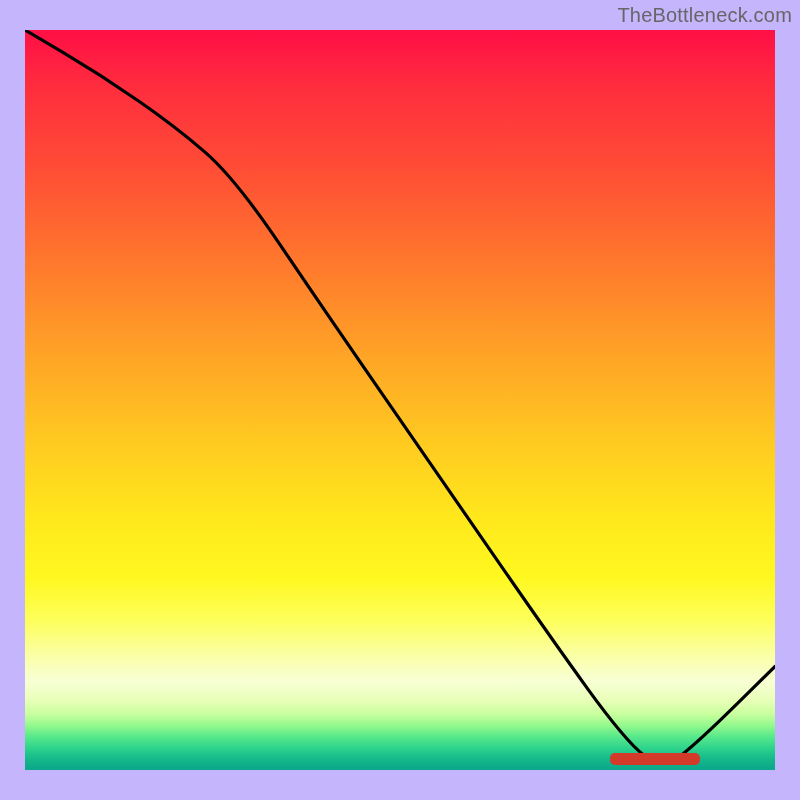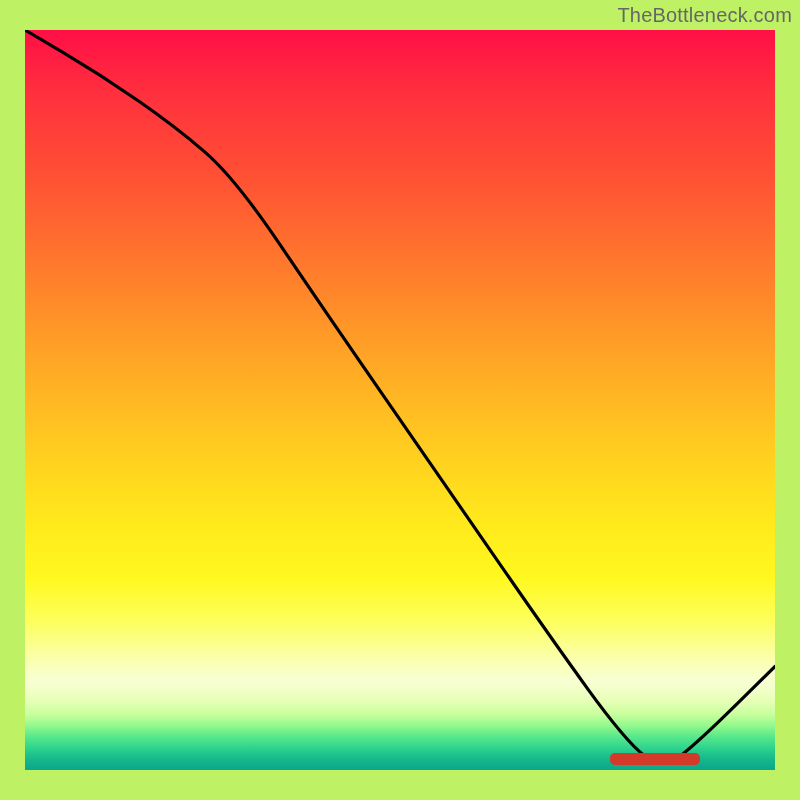--- a/index.html
+++ b/index.html
@@ -8,21 +8,21 @@
     width: 800px;
     height: 800px;
     background: #000;
     font-family: Arial, Helvetica, sans-serif;
     overflow: hidden;
   }
   .frame {
     position: relative;
     width: 800px;
     height: 800px;
-    background: #bef264;
+    background: #c4b5fd;
   }
   .attribution {
     position: absolute;
     top: 4px;
     right: 8px;
     color: #666;
     font-size: 20px;
     font-weight: 500;
     letter-spacing: 0.2px;
   }

